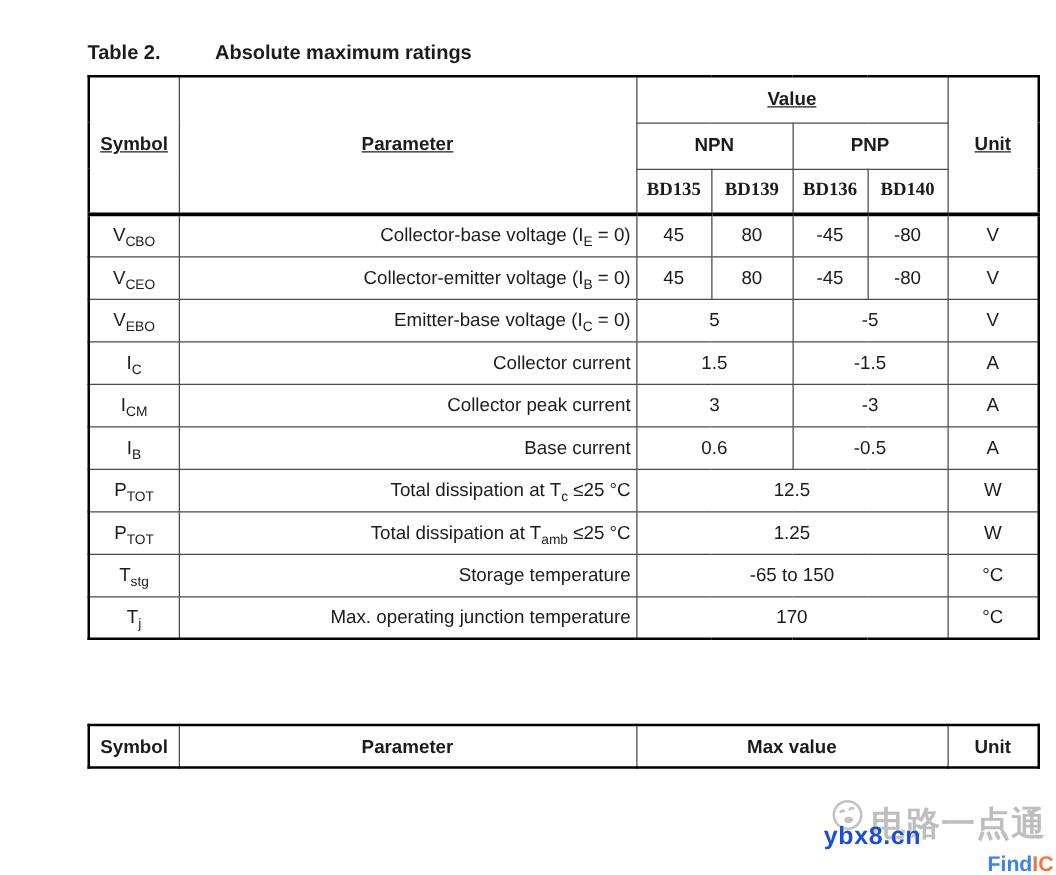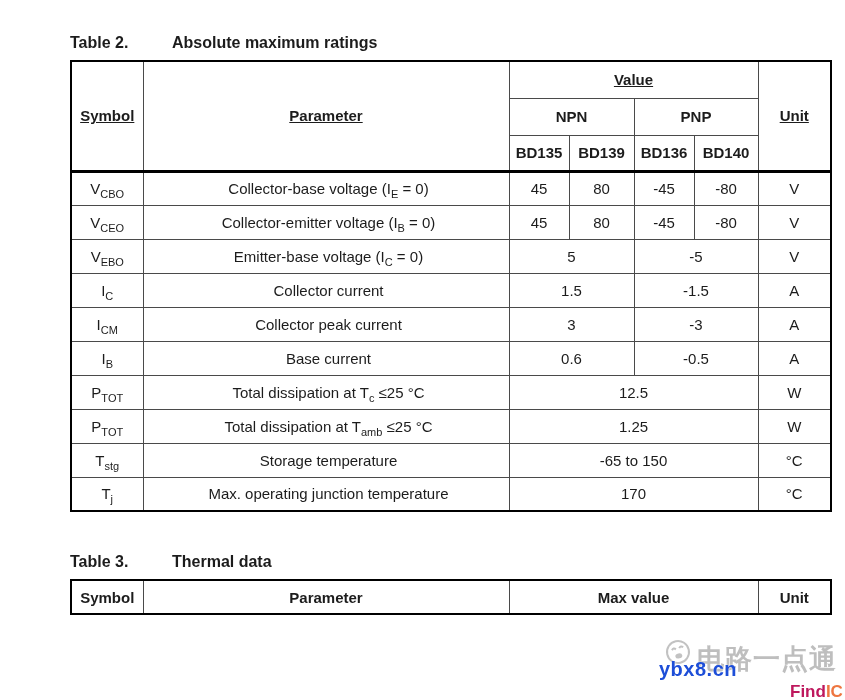--- a/index.html
+++ b/index.html
@@ -18,25 +18,25 @@
   #t2-wrap { top:60px; }
   #t3-wrap { top:579px; }
 
   table.ds th, table.ds td {
     border:1px solid #4a4a4a; font-size:15px; color:#1c1c1c;
     text-align:center; vertical-align:middle; padding:0 4px;
   }
   table.ds { border:2px solid #000; }
   table.ds thead th { font-weight:bold; }
   table.ds tbody tr:first-child td { border-top:3px solid #000; }
-  table.ds td.param { text-align:center; padding-left:9px; }
+  table.ds td.param { text-align:right; padding-left:9px; }
   table.ds sub { font-size:11px; line-height:0; }
   #t2 thead tr.r1 th { height:37px;text-decoration:underline; }
   #t2 thead tr.r2 th { height:37px; }
-  #t2 thead tr.r3 th { height:36px; }
+  #t2 thead tr.r3 th { height:36px;font-family:Liberation Serif, serif; }
   #t2 tbody td { height:34px; }
   #t3 thead th { height:34px; }
   #t3 tbody td { height:36px; }
 
   
   .wm-cn {
     position:absolute; left:697px; top:641px; width:150px;
     font-size:27px; font-weight:bold; color:#b3b3b3; opacity:.85;
     letter-spacing:1px; white-space:nowrap; z-index:5; pointer-events:none;
   }
@@ -157,23 +157,20 @@
           <tr>
             <td>T<sub>j</sub></td>
             <td class="param">Max. operating junction temperature</td>
             <td colspan="4">170</td>
             <td>°C</td>
           </tr>
         </tbody>
     </table>
   </div>
 
-  <div class="tbl-title" id="t3-title-row">
-    <span class="tbl-label">Table 3.</span><span>Thermal data</span>
-  </div>
 
   <div class="tbl-wrap" id="t3-wrap">
     <table class="ds" id="t3">
       <colgroup>
         <col style="width:72px">
           <col style="width:366px">
           <col style="width:249px">
           <col style="width:73px">
       </colgroup>
       <thead>
@@ -194,15 +191,15 @@
       <g fill="none" stroke="#b3b3b3" stroke-width="2" transform="rotate(-12 15 14)">
         <circle cx="15" cy="14" r="11"></circle>
         <path d="M9.5 11 q2 -2.5 4 0"></path>
         <path d="M17 10.5 q2 -2.5 4 0"></path>
         <ellipse cx="15" cy="18" rx="3.5" ry="2.5" fill="#b3b3b3" stroke="none"></ellipse>
       </g>
     </svg>
   </span>
   <div class="wm-cn">电路一点通</div>
   <div class="wm-site">ybx8.cn</div>
-  <div class="wm-brand"><span style="color:#be185d">Find</span><span style="color:#ee7640">IC</span></div>
+  <div class="wm-brand"><span style="color:#3b82f6">Find</span><span style="color:#ee7640">IC</span></div>
 
 </div>
 
 </body></html>

